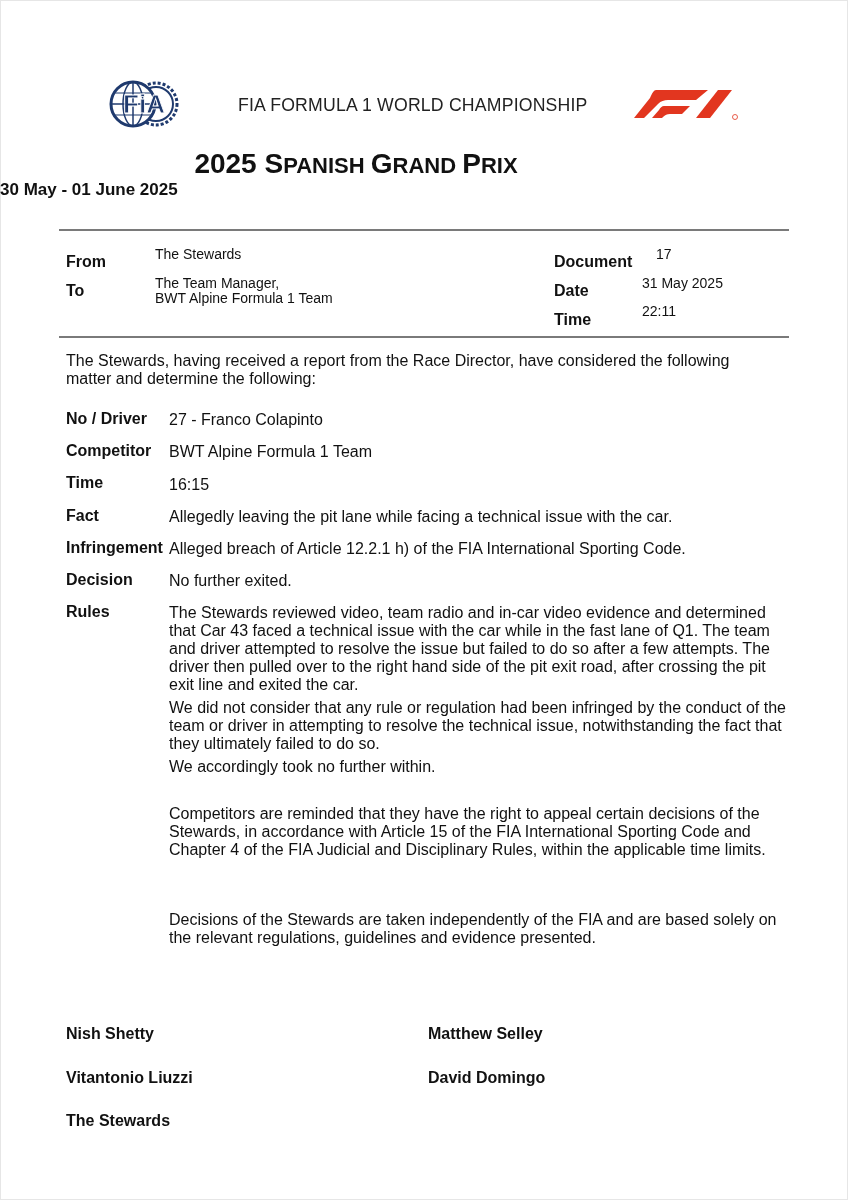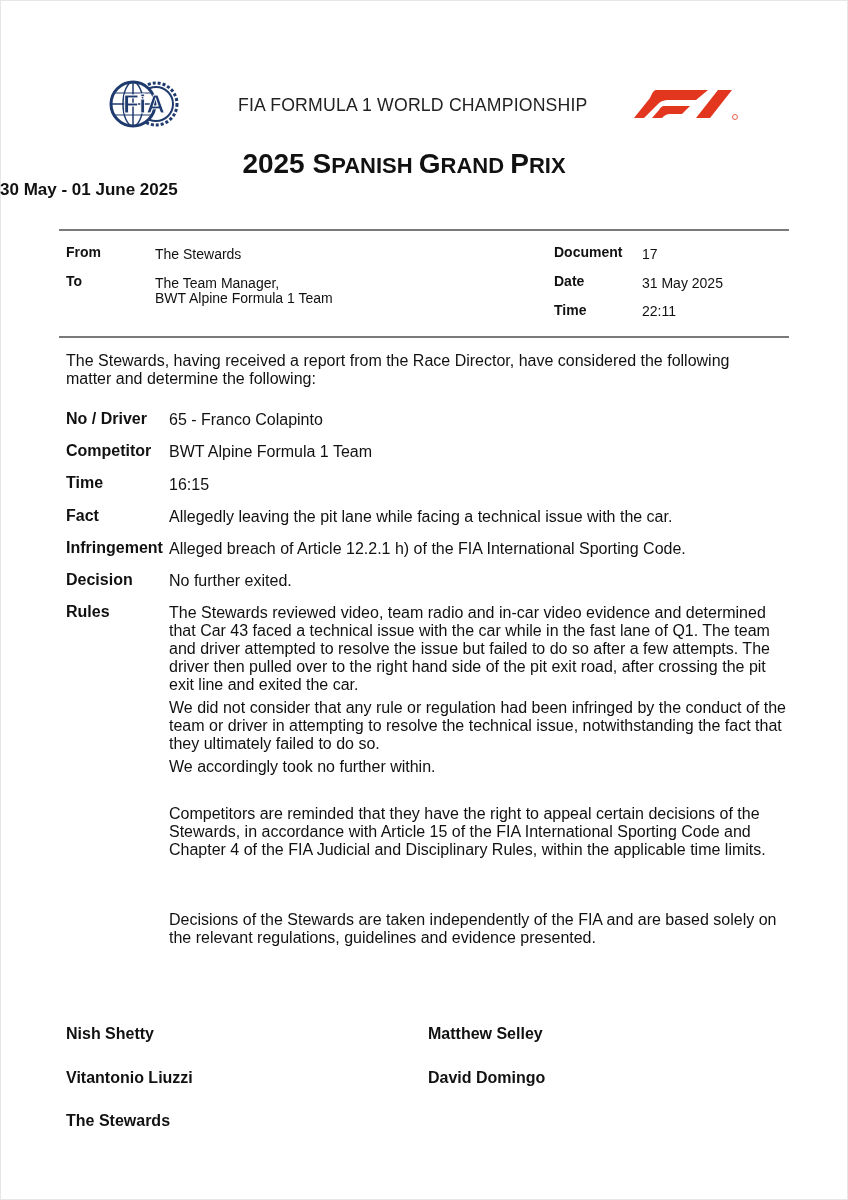--- a/index.html
+++ b/index.html
@@ -12,31 +12,31 @@
     border: 1px solid #e6e6e6;
   }
   .fia-logo { position: absolute; left: 108px; top: 79px; width: 72px; height: 50px; }
   .f1-logo { position: absolute; left: 634px; top: 88px; width: 106px; height: 34px; }
   .championship {
     position: absolute; left: 238px; top: 94px; font-size: 19px; letter-spacing: 0.2px;
     color: #222; font-weight: normal; white-space: nowrap; transform: scaleX(0.93); transform-origin: left top;
   }
   .event-title {
     position: absolute; left: 0; width: 712px; top: 148px; text-align: center;
-    font-weight: bold; font-size: 28px; color: #111; margin-left: 48px;
+    font-weight: bold; font-size: 28px; color: #111;
   }
   .event-title .sc { font-size: 22px; }
   .event-dates {
     position: absolute; left: 0; width: 848px; top: 180px; text-align: left;
     font-weight: bold; font-size: 17px; color: #111;
   }
   .rule { position: absolute; left: 59px; width: 730px; height: 2px; background: #7a7a7a; }
   .rule.top { top: 229px; }
   .rule.bottom { top: 336px; }
-  .hdr-label { position: absolute; font-weight: bold; font-size: 14px; }
+  .hdr-label { position: absolute; font-weight: bold; font-size: 16px; margin-top: 9px; }
   .hdr-value { position: absolute; font-size: 14px; line-height: 16px; }
   .intro {
     position: absolute; left: 66px; top: 352px; width: 690px; font-size: 16px; line-height: 18px;
   }
   .row-label { position: absolute; left: 66px; font-weight: bold; font-size: 16px; }
   .row-value { position: absolute; left: 169px; font-size: 16px; width: 620px; line-height: 18px; }
   .para { position: absolute; left: 169px; width: 625px; font-size: 16px; line-height: 18px; }
   .sig { position: absolute; font-weight: bold; font-size: 16px; }
 </style>
 </head>
@@ -72,32 +72,32 @@
 
 <div class="rule top"></div>
 
 <div class="hdr-label" style="left:66px; top:244px;">From</div>
 <div class="hdr-value" style="left:155px; top:246px;">The Stewards</div>
 <div class="hdr-label" style="left:66px; top:273px;">To</div>
 <div class="hdr-value" style="left:155px; top:275px;">The Team Manager,</div>
 <div class="hdr-value" style="left:155px; top:290px;">BWT Alpine Formula 1 Team</div>
 
 <div class="hdr-label" style="left:554px; top:244px;">Document</div>
-<div class="hdr-value" style="left:642px; top:246px;">17</div>
+<div class="hdr-value" style="left:656px; top:246px;">17</div>
 <div class="hdr-label" style="left:554px; top:273px;">Date</div>
 <div class="hdr-value" style="left:642px; top:275px;">31 May 2025</div>
 <div class="hdr-label" style="left:554px; top:302px;">Time</div>
 <div class="hdr-value" style="left:642px; top:303px;">22:11</div>
 
 <div class="rule bottom"></div>
 
 <div class="intro">The Stewards, having received a report from the Race Director, have considered the following matter and determine the following:</div>
 
 <div class="row-label" style="top:410px;">No / Driver</div>
-<div class="row-value" style="top:411px;">65 - Franco Colapinto</div>
+<div class="row-value" style="top:411px;">27 - Franco Colapinto</div>
 
 <div class="row-label" style="top:442px;">Competitor</div>
 <div class="row-value" style="top:443px;">BWT Alpine Formula 1 Team</div>
 
 <div class="row-label" style="top:474px;">Time</div>
 <div class="row-value" style="top:476px;">16:15</div>
 
 <div class="row-label" style="top:507px;">Fact</div>
 <div class="row-value" style="top:508px;">Allegedly leaving the pit lane while facing a technical issue with the car.</div>
 

